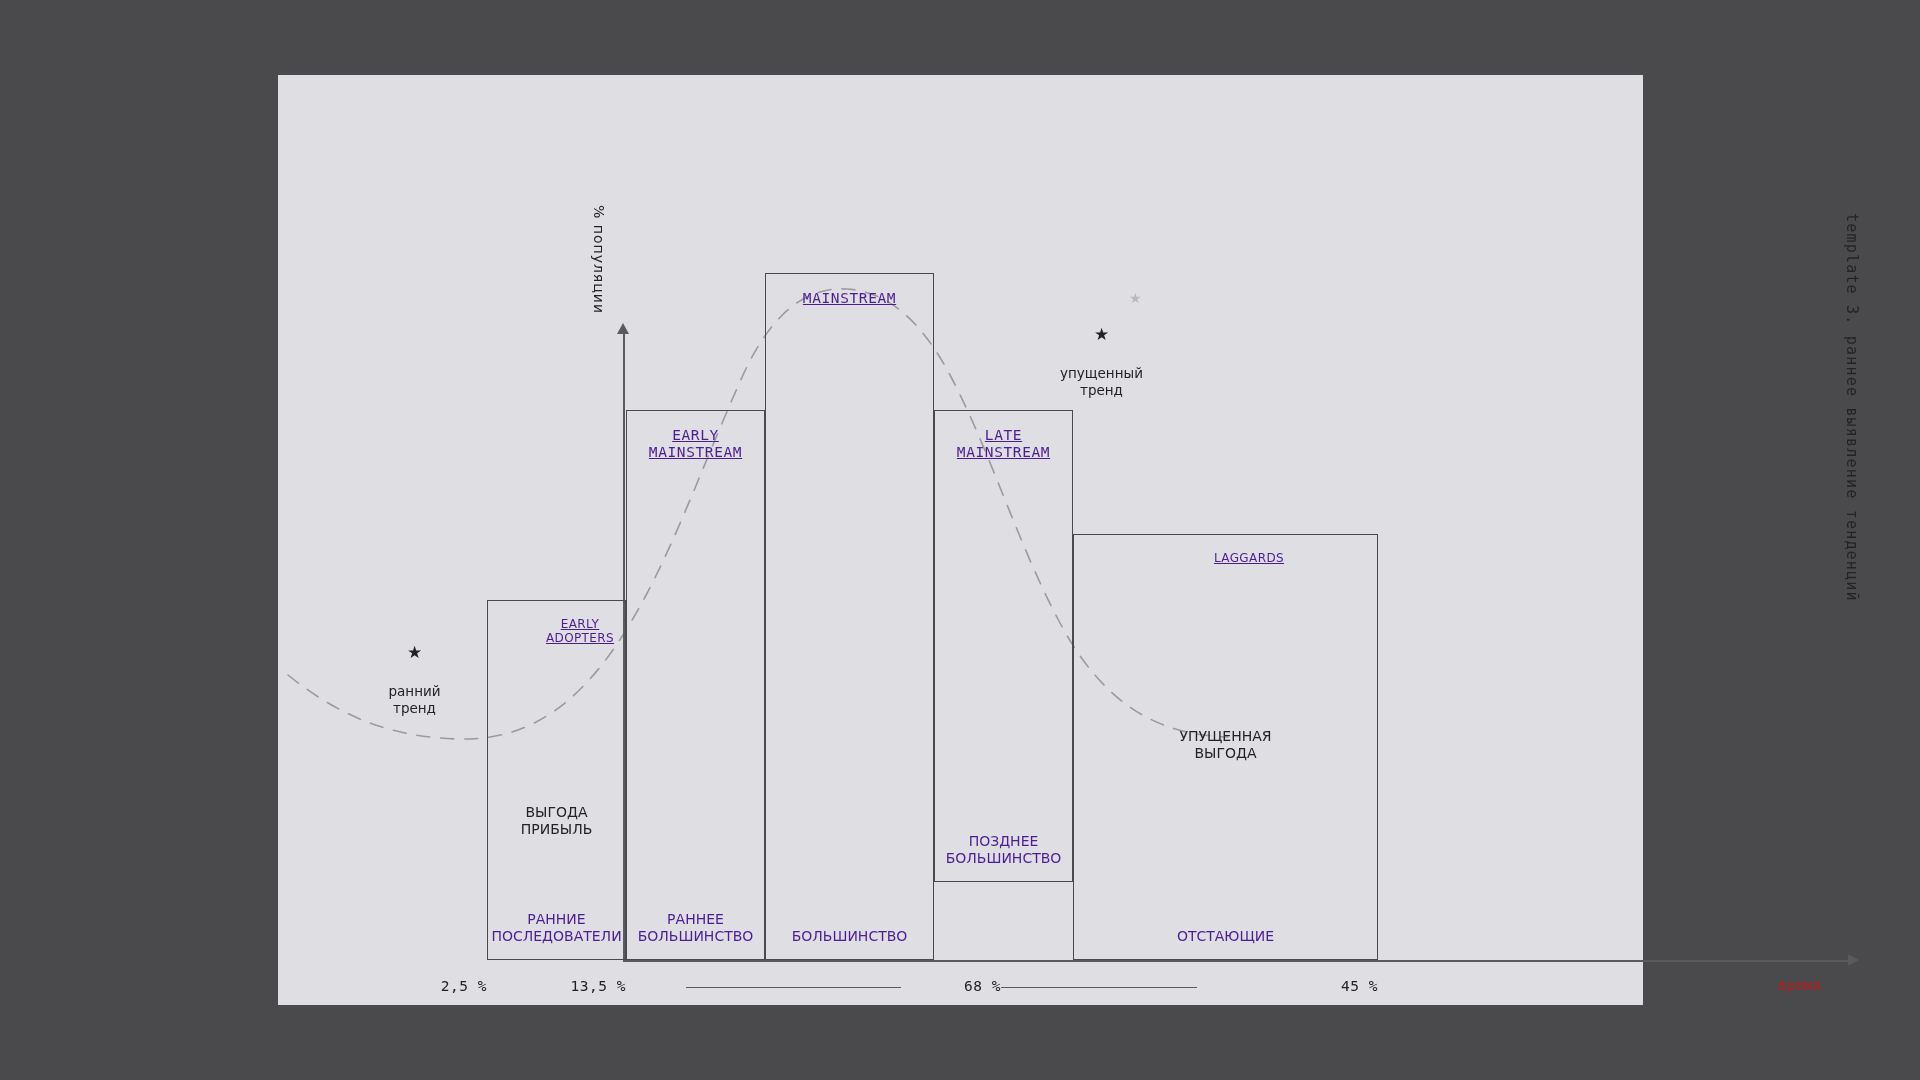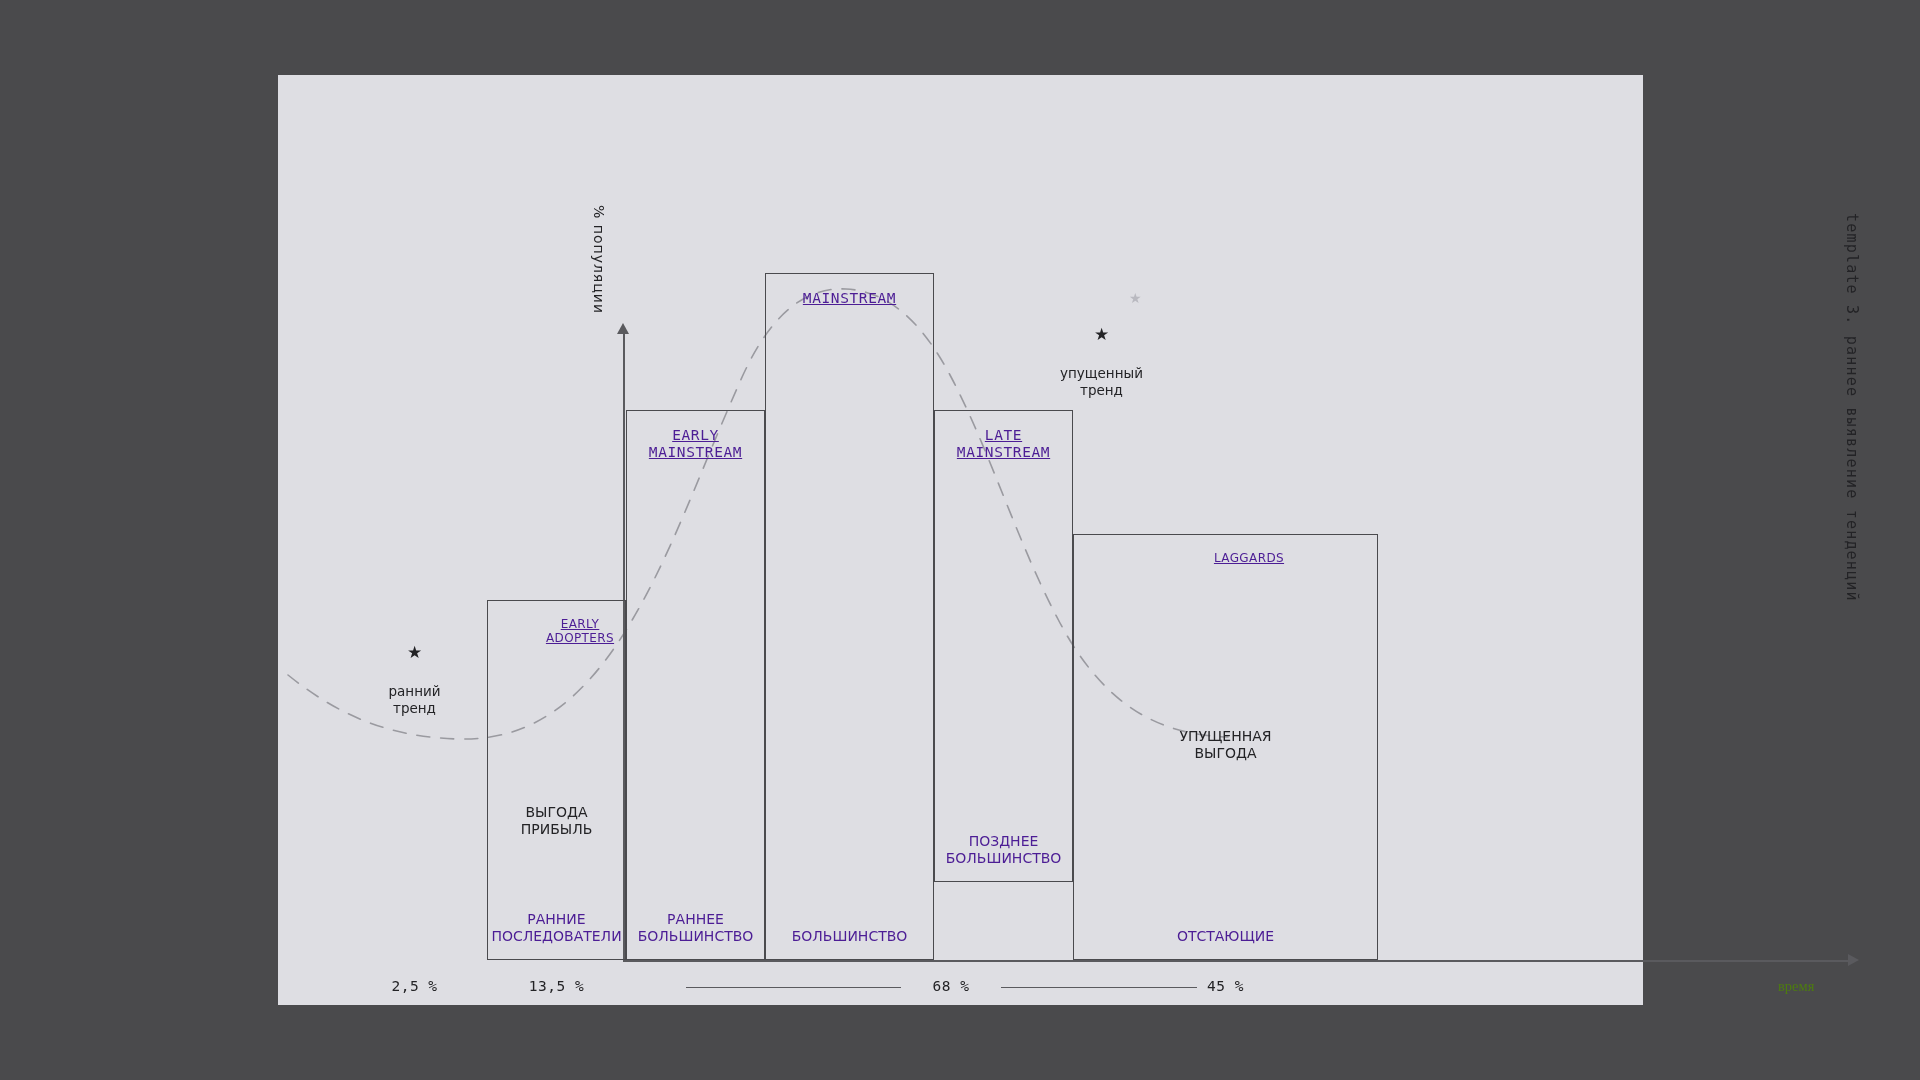--- a/index.html
+++ b/index.html
@@ -45,22 +45,22 @@
     font-family:"DejaVu Sans", sans-serif;
     font-size:14px;color:#232326;
     letter-spacing:1px;
     white-space:nowrap;
     transform-origin:0 0;
     transform:rotate(90deg);
   }
   .axis-label-x{
     position:absolute;
     left:1500px;top:903px;
-    font-family:Liberation Serif, serif;
-    font-size:14.5px;color:#4d7c0f;
+    font-family:Liberation Mono, monospace;
+    font-size:14.5px;color:#b91c1c;
     white-space:nowrap;
   }
 
   
   .side-caption{
     position:absolute;
     left:1583px;top:138px;
     font-family:"DejaVu Sans Mono", monospace;
     font-size:15px;color:#232326;
     letter-spacing:1.2px;
@@ -131,21 +131,21 @@
     position:absolute;
     font-size:14px;
     color:#b9b9c0;
     line-height:1;
   }
 
   
   .pct{
     position:absolute;
     top:903px;
-    text-align:center;
+    text-align:right;
     font-family:"DejaVu Sans Mono", monospace;
     font-size:14.5px;
     color:#232326;
     letter-spacing:0.5px;
     white-space:nowrap;
   }
   .pct-rule{
     position:absolute;
     top:912px;
     height:1.2px;

